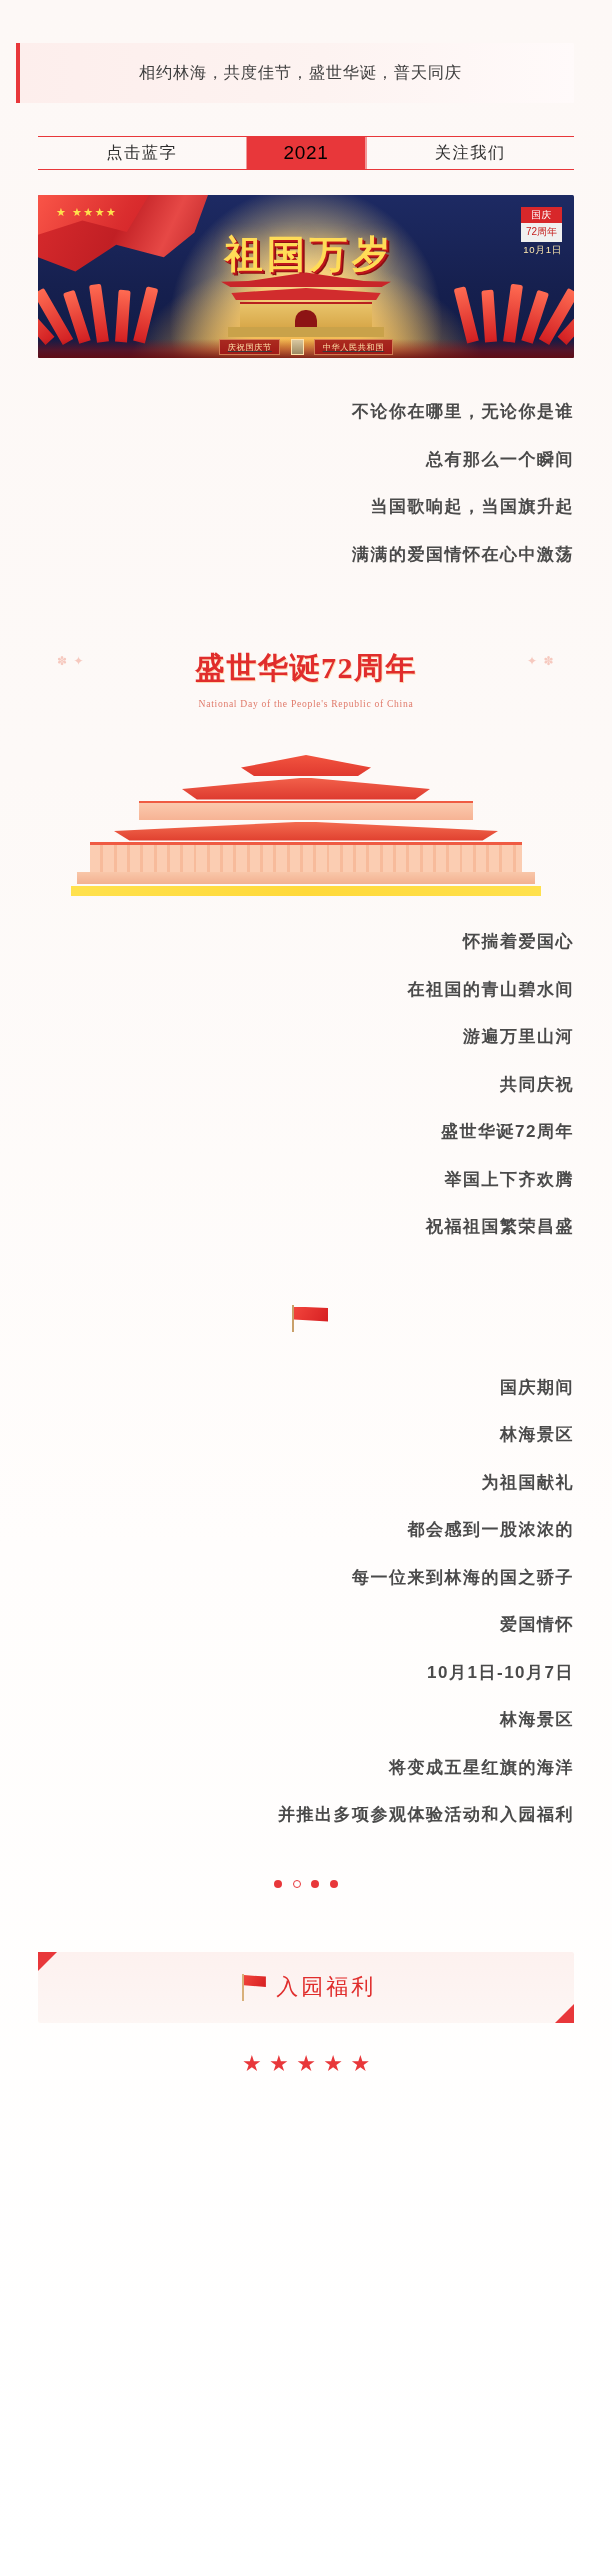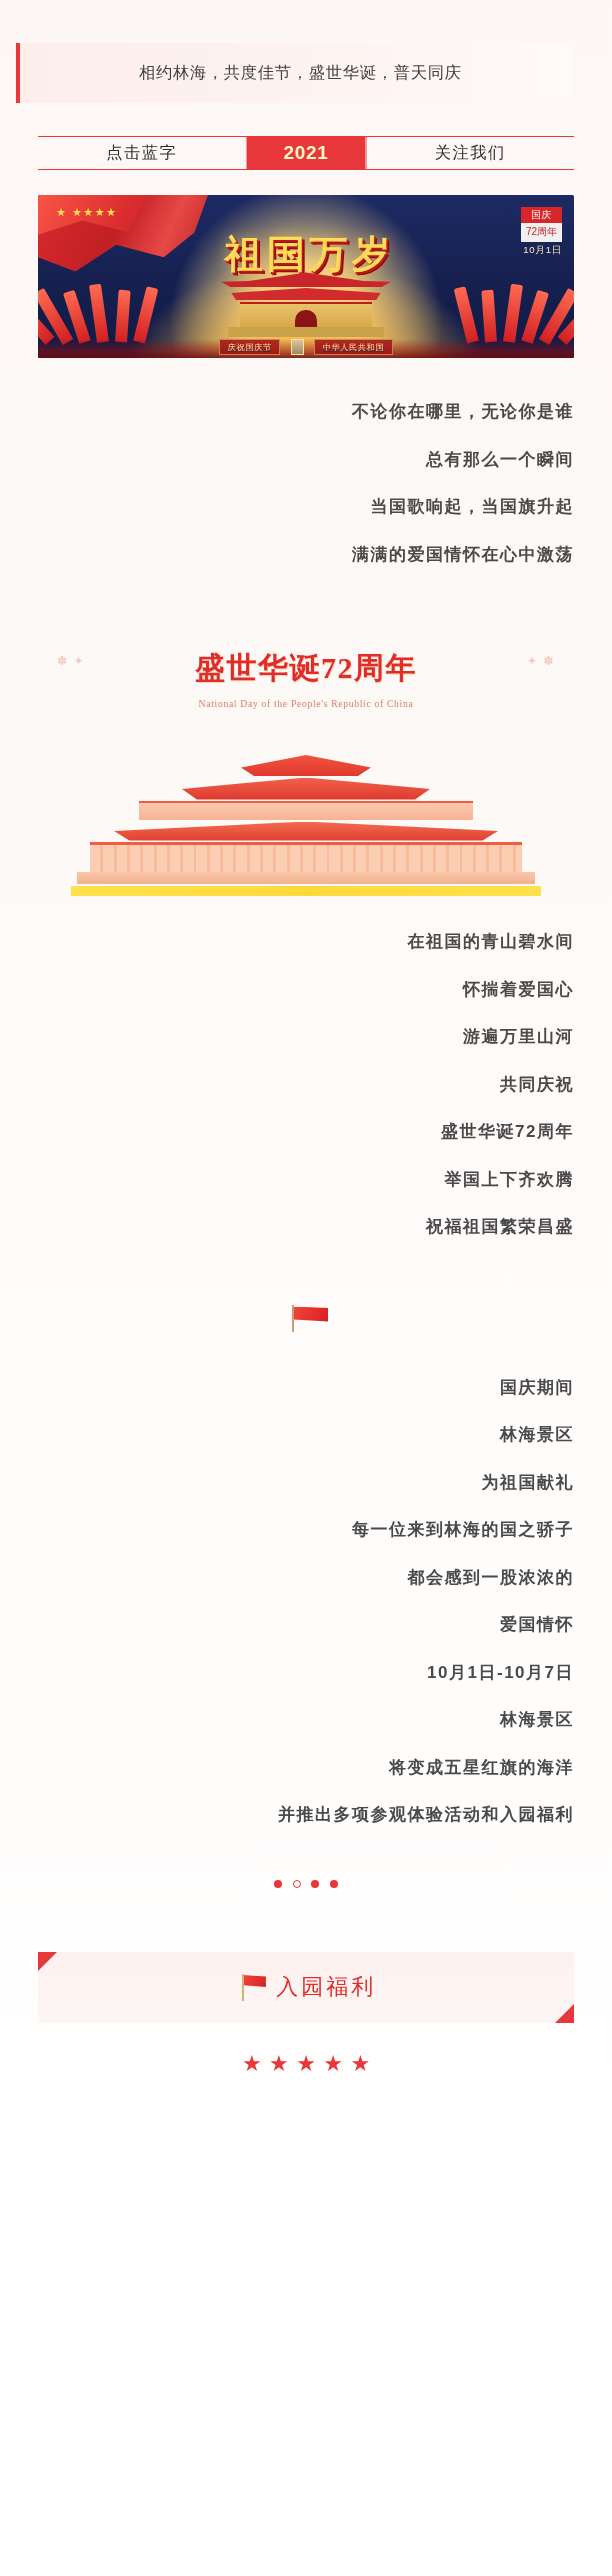--- a/index.html
+++ b/index.html
@@ -55,27 +55,27 @@
     display: flex;
     align-items: center;
     justify-content: center;
     font-size: 16.3px;
     letter-spacing: 1.5px;
     color: #2f2f2f;
   }
   .strip-year {
     flex: 0 0 118px;
     background: #e8373a;
-    color: #fef9c3;
+    color: #000000;
     display: flex;
     align-items: center;
     justify-content: center;
     font-size: 19px;
     letter-spacing: 0.7px;
-    font-weight: bold;
+    font-weight: normal;
   }
   .strip-sep {
     width: 1.5px;
     background: #e8373a;
     opacity: .5;
   }
 
   
   .hero {
     margin: 25px 38px 0 38px;
@@ -523,42 +523,42 @@
     <div class="p-roof-top"></div>
     <div class="p-roof-2"></div>
     <div class="p-tier"></div>
     <div class="p-roof-3"></div>
     <div class="p-body"></div>
     <div class="p-base"></div>
     <div class="p-ground"></div>
   </div>
 
   <div class="poem">
+    <p>怀揣着爱国心</p>
     <p>在祖国的青山碧水间</p>
-    <p>怀揣着爱国心</p>
     <p>游遍万里山河</p>
     <p>共同庆祝</p>
     <p>盛世华诞72周年</p>
     <p>举国上下齐欢腾</p>
     <p>祝福祖国繁荣昌盛</p>
   </div>
 
   <div class="divider">
     <div class="divider-flag">
       <span class="pole"></span>
       <span class="cloth"></span>
     </div>
   </div>
 
   <div class="poem">
     <p>国庆期间</p>
     <p>林海景区</p>
     <p>为祖国献礼</p>
+    <p>都会感到一股浓浓的</p>
     <p>每一位来到林海的国之骄子</p>
-    <p>都会感到一股浓浓的</p>
     <p>爱国情怀</p>
     <p>10月1日-10月7日</p>
     <p>林海景区</p>
     <p>将变成五星红旗的海洋</p>
     <p>并推出多项参观体验活动和入园福利</p>
   </div>
 
   <div class="dots">
     <span class="dot"></span>
     <span class="dot hollow"></span>

